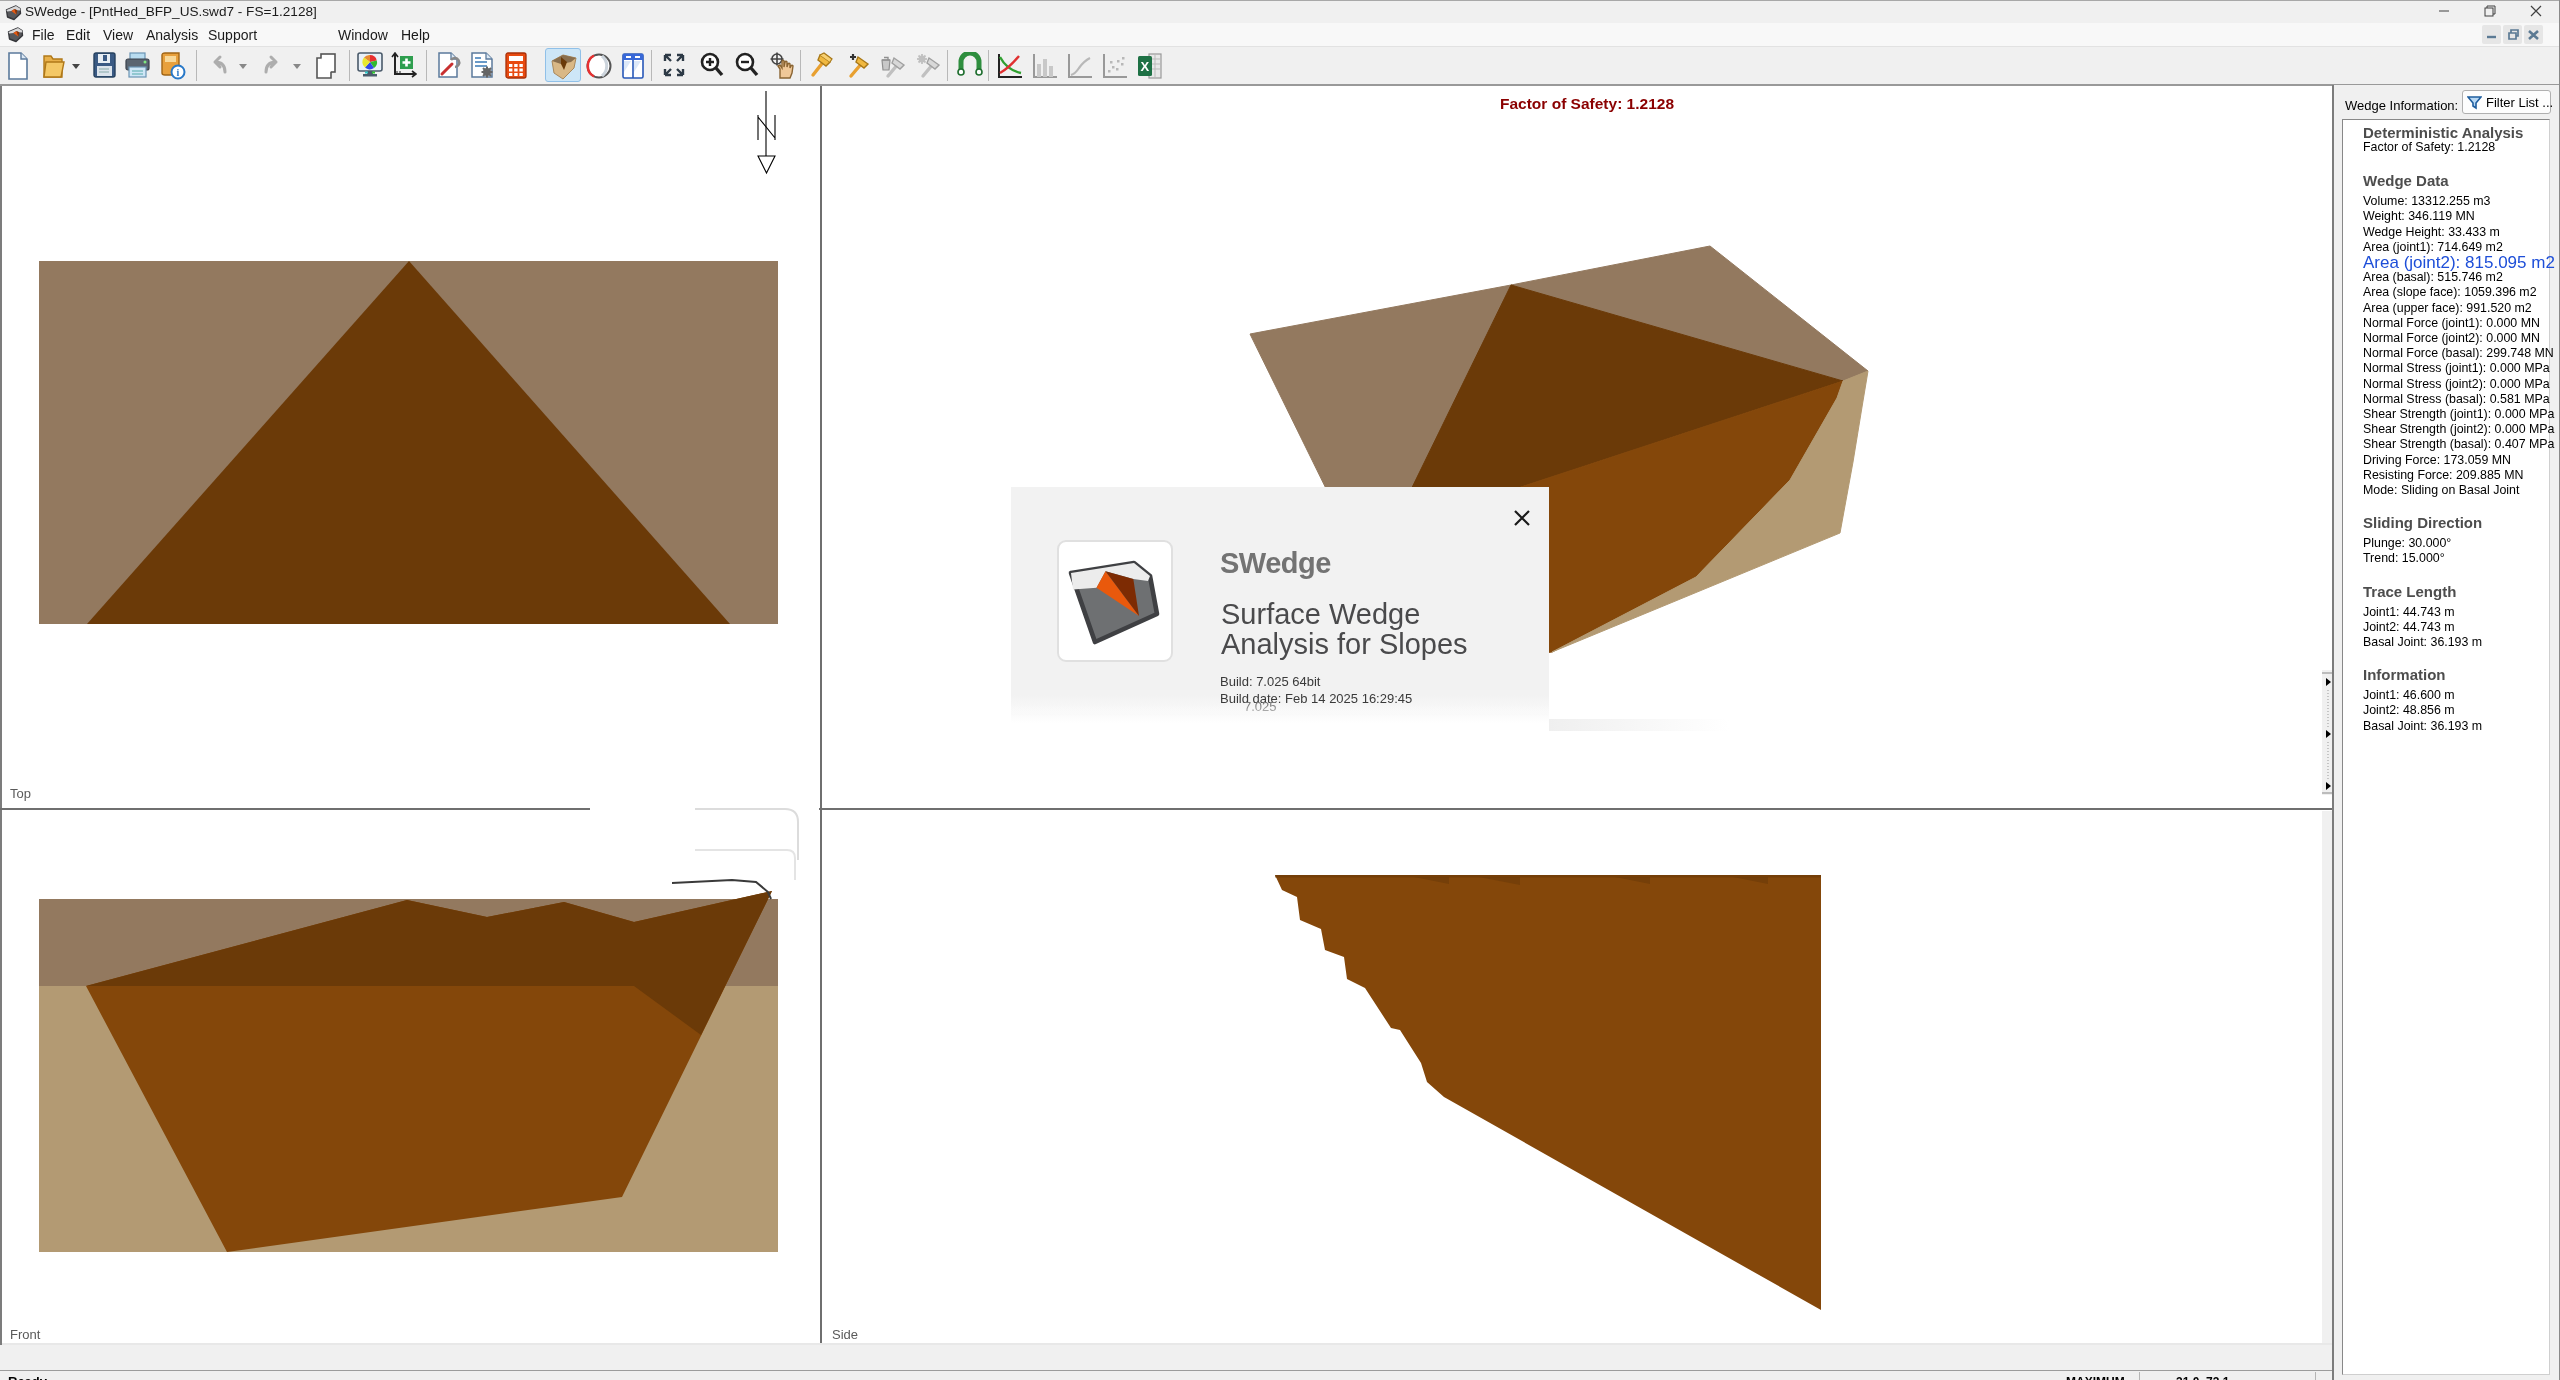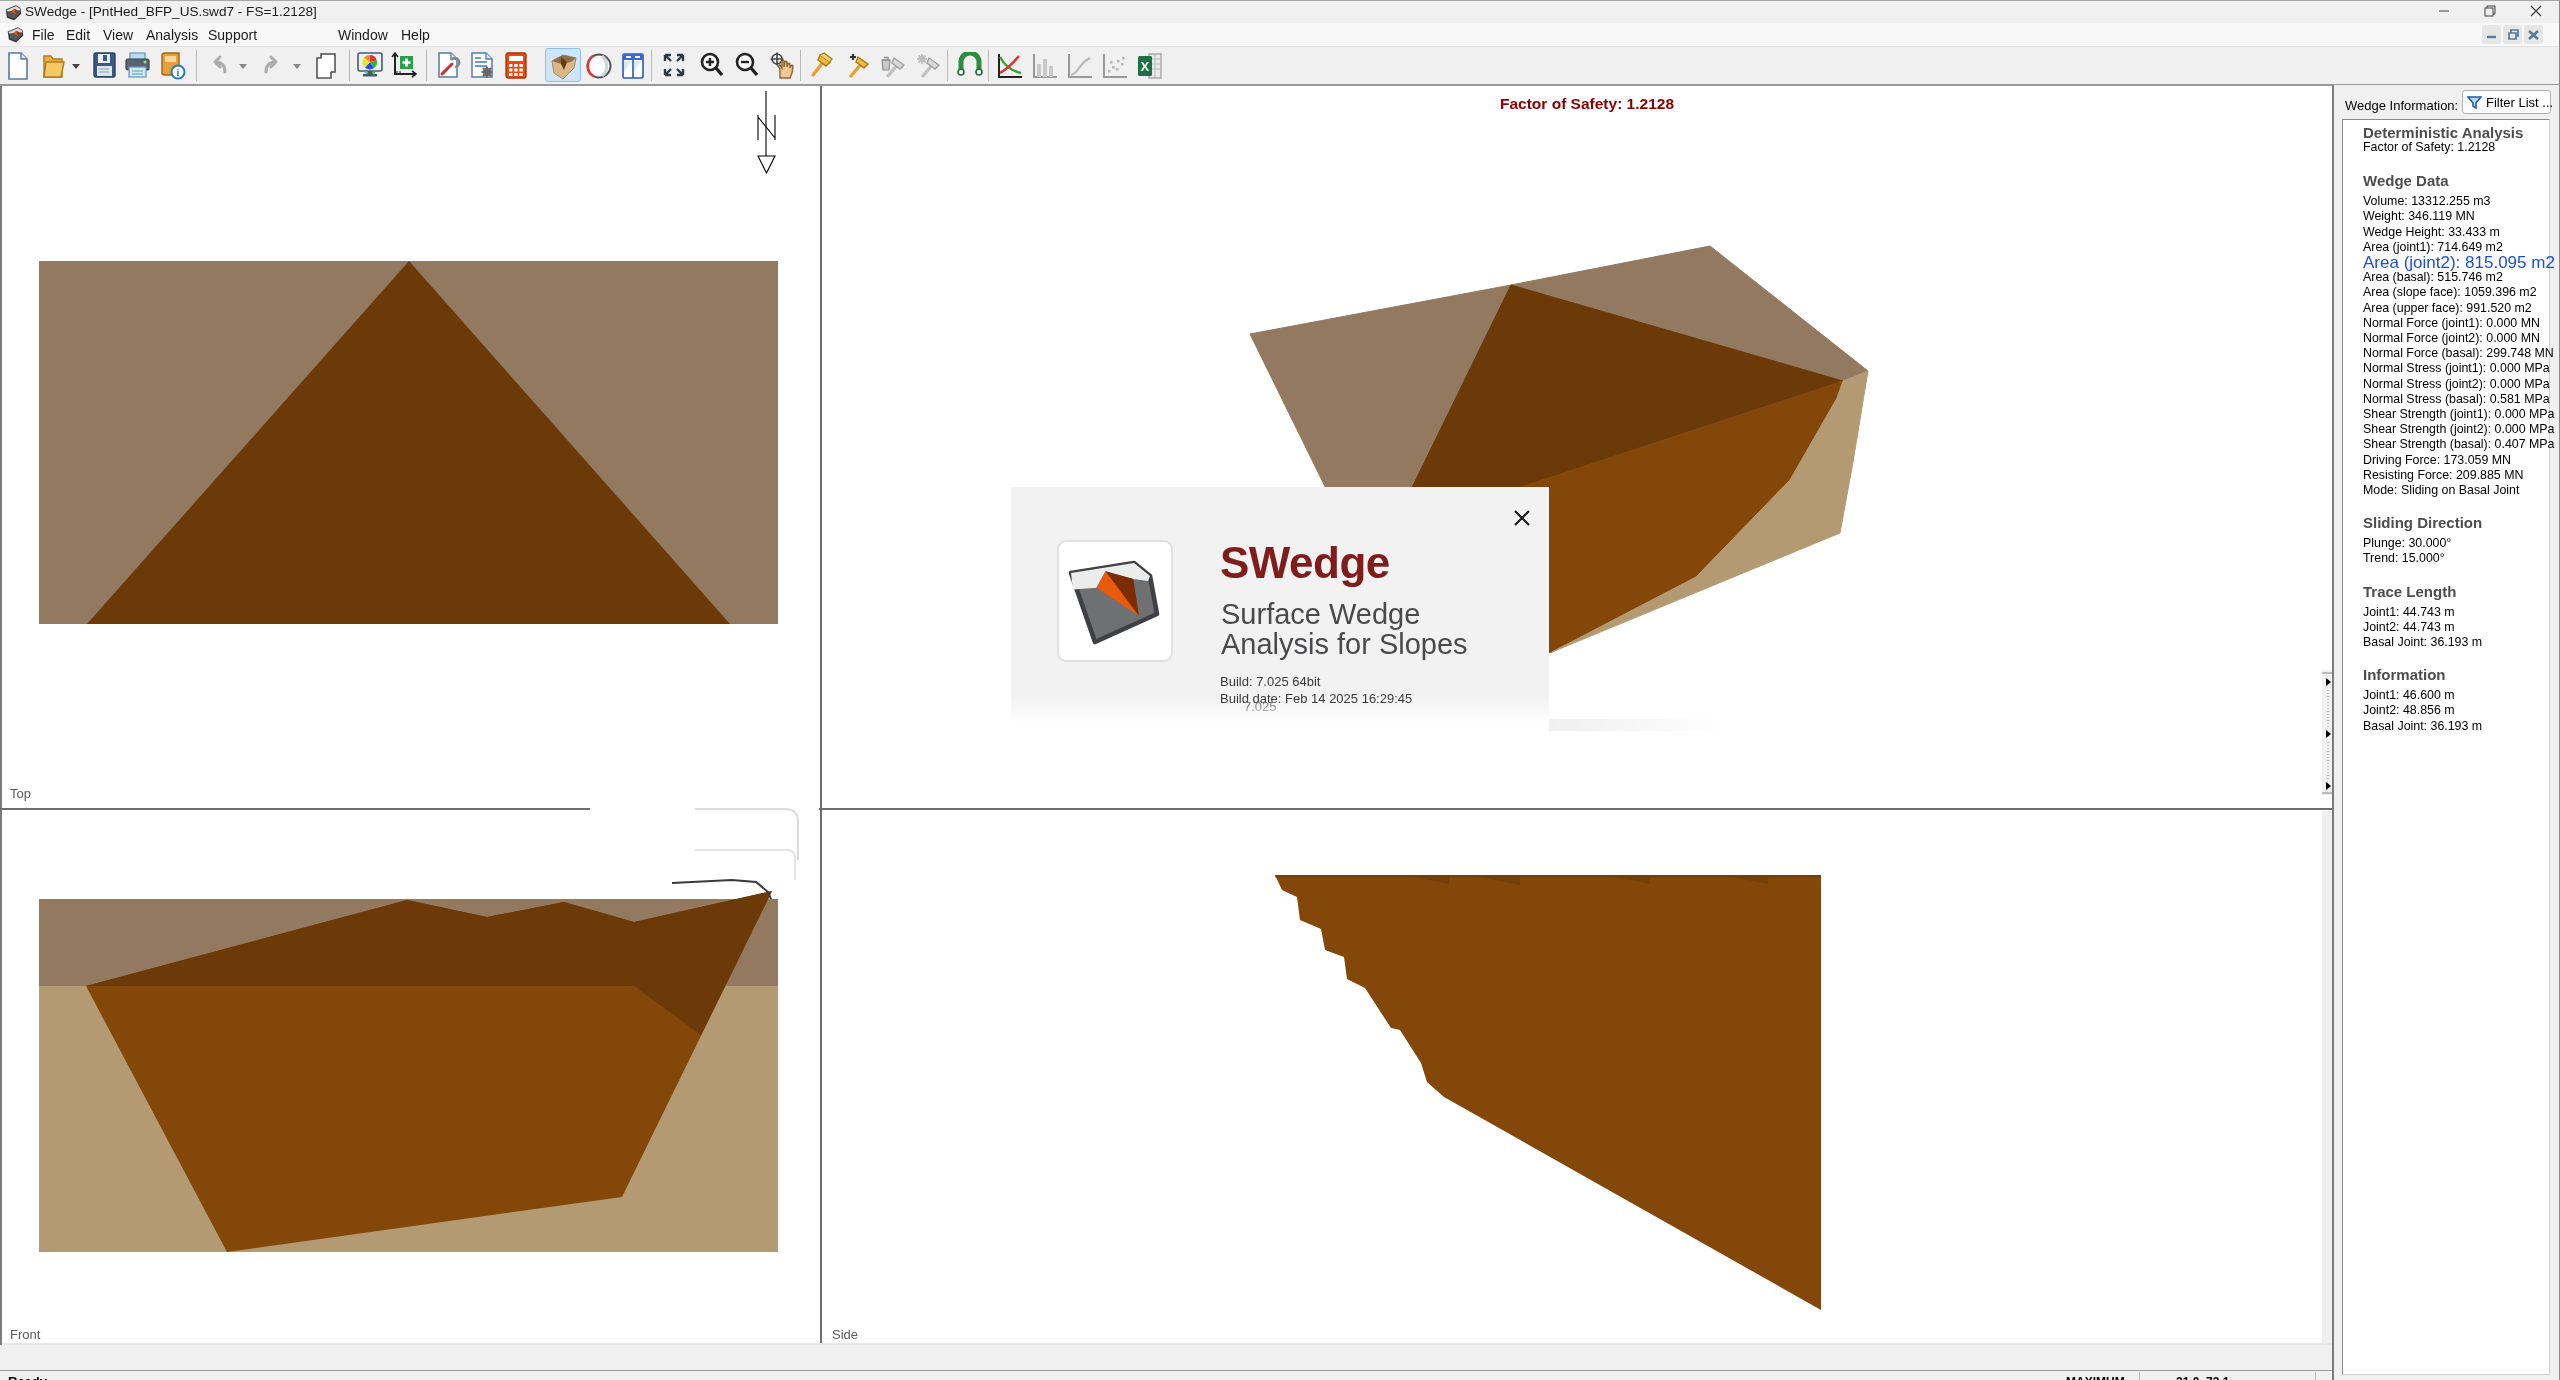--- a/index.html
+++ b/index.html
@@ -367,21 +367,21 @@
 <svg class="abs" style="left:1513px;top:509px;" width="18" height="18" viewBox="0 0 18 18">
     <path d="M2,2 L16,16 M16,2 L2,16" stroke="#1a1a1a" stroke-width="2.2"></path>
   </svg>
 <div class="abs" style="left:1057px;top:540px;width:116px;height:122px;background:#fff;border:2px solid #e0e0e0;border-radius:9px;"></div>
 <svg class="abs" style="left:1060px;top:550px;" width="106" height="102" viewBox="1060 550 106 102">
   <polygon points="1071,573 1134,563 1150,576 1157,614 1095,642" fill="#6e7072" stroke="#3f4043" stroke-width="4.6" stroke-linejoin="round"></polygon>
   <polygon points="1071,573 1134,563 1150,576 1148,581 1133.3,579 1105.5,571.3 1096.5,587.8 1073,589.5" fill="#ececec"></polygon>
   <polygon points="1096.5,587.8 1105.5,571.3 1139,616" fill="#e9590c"></polygon>
   <polygon points="1105.5,571.3 1133.3,579 1139,616" fill="#7d2b03"></polygon>
 </svg>
-<div class="abs" style="left:1220px;top:541px;font-size:44px;font-weight:bold;color:#7f1d1d;letter-spacing:-0.5px;line-height:44px;">SWedge</div>
+<div class="abs" style="left:1220px;top:541px;font-size:29px;font-weight:bold;color:#737373;letter-spacing:-0.5px;line-height:44px;">SWedge</div>
 <div class="abs" style="left:1221px;top:599px;font-size:29px;color:#4a4a4c;line-height:30px;">Surface Wedge<br>Analysis for Slopes</div>
 <div class="abs" style="left:1220px;top:674px;font-size:13px;color:#3a3a3a;">Build: 7.025 64bit</div>
 <div class="abs" style="left:1220px;top:691px;font-size:13px;color:#3a3a3a;">Build date: Feb 14 2025 16:29:45</div>
 <div class="abs" style="left:1244px;top:699px;font-size:13px;color:#777;">7.025</div>
 <div class="abs" style="left:1011px;top:704px;width:538px;height:19px;background:linear-gradient(180deg, rgba(242,242,242,0) 0%, rgba(250,250,250,0.6) 55%, #ffffff 100%);"></div>
 
 <div class="abs" style="left:1549px;top:719px;width:180px;height:12px;background:linear-gradient(90deg,#efefef,rgba(255,255,255,0));"></div>
 
 <div class="abs" style="left:2332px;top:85px;width:228px;height:1295px;background:#f0f0f0;border-left:2px solid #7c7c7c;"></div>
 <div class="abs" style="left:2345px;top:98px;font-size:13px;color:#000;">Wedge Information:</div>

